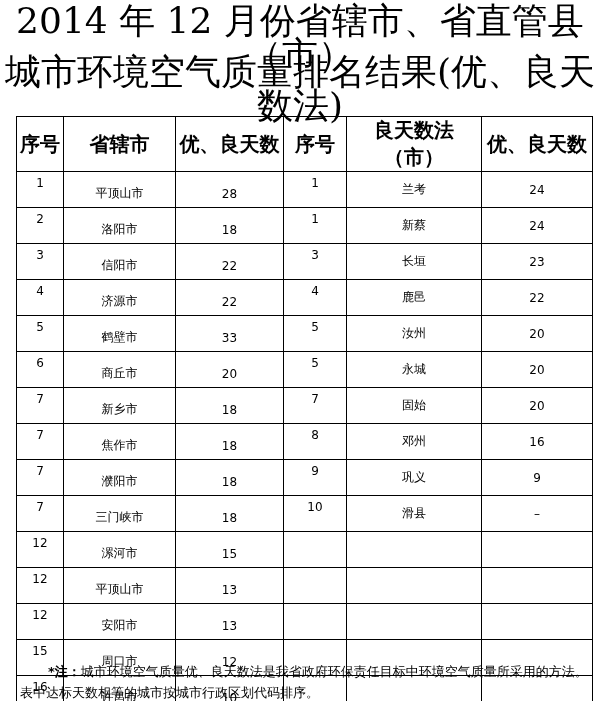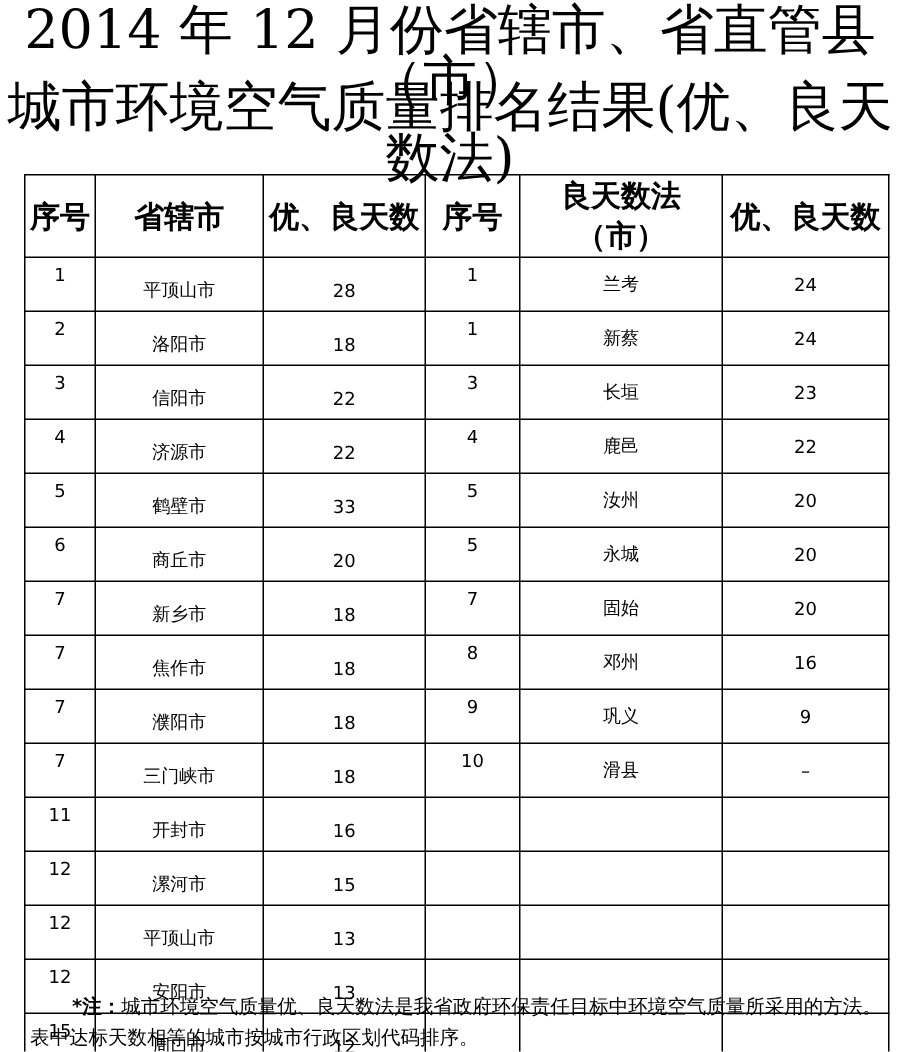--- a/index.html
+++ b/index.html
@@ -117,28 +117,20 @@
       </tr>
       <tr>
         <td class="num">7</td>
         <td class="city">三门峡市</td>
         <td class="val">18</td>
         <td class="num">10</td>
         <td class="cnum">滑县</td>
         <td class="cnum">–</td>
       </tr>
       <tr>
-        <td class="num">11</td>
-        <td class="city">开封市</td>
-        <td class="val">16</td>
-        <td class="num"></td>
-        <td class="cnum"></td>
-        <td class="cnum"></td>
-      </tr>
-      <tr>
         <td class="num">12</td>
         <td class="city">漯河市</td>
         <td class="val">15</td>
         <td class="num"></td>
         <td class="cnum"></td>
         <td class="cnum"></td>
       </tr>
       <tr>
         <td class="num">12</td>
         <td class="city">平顶山市</td>

